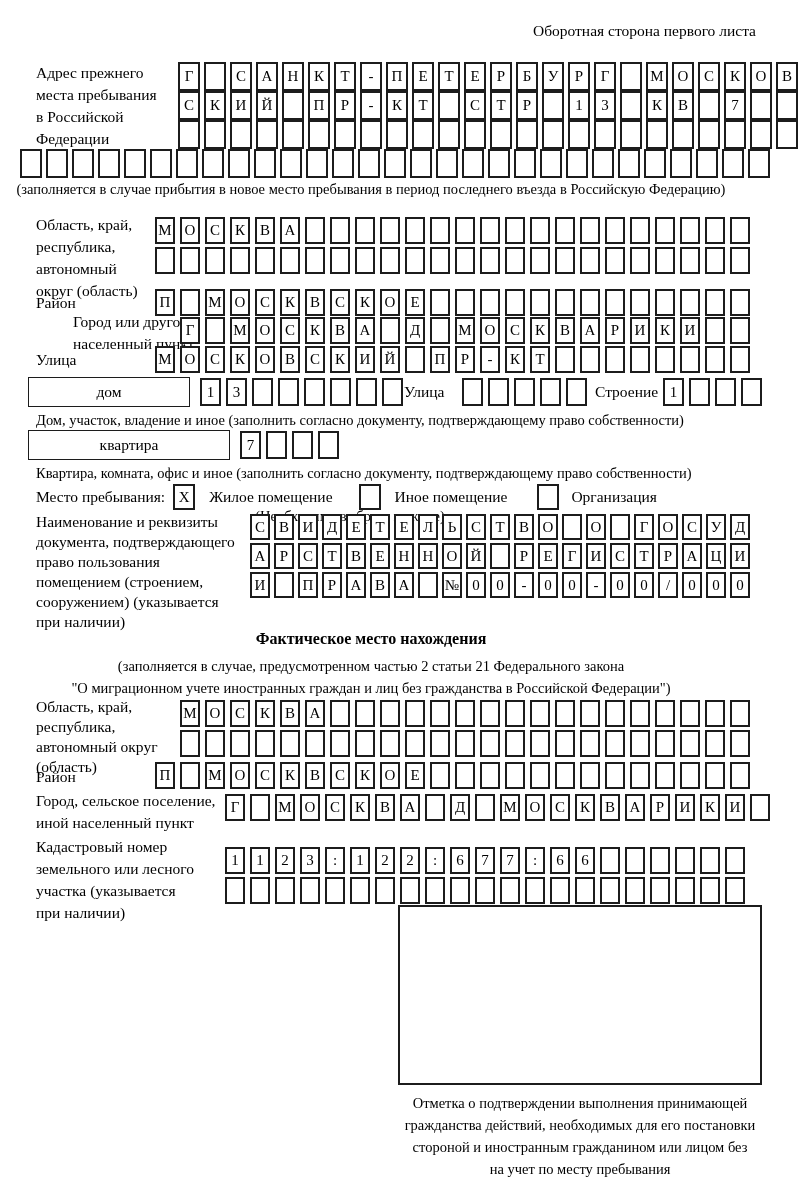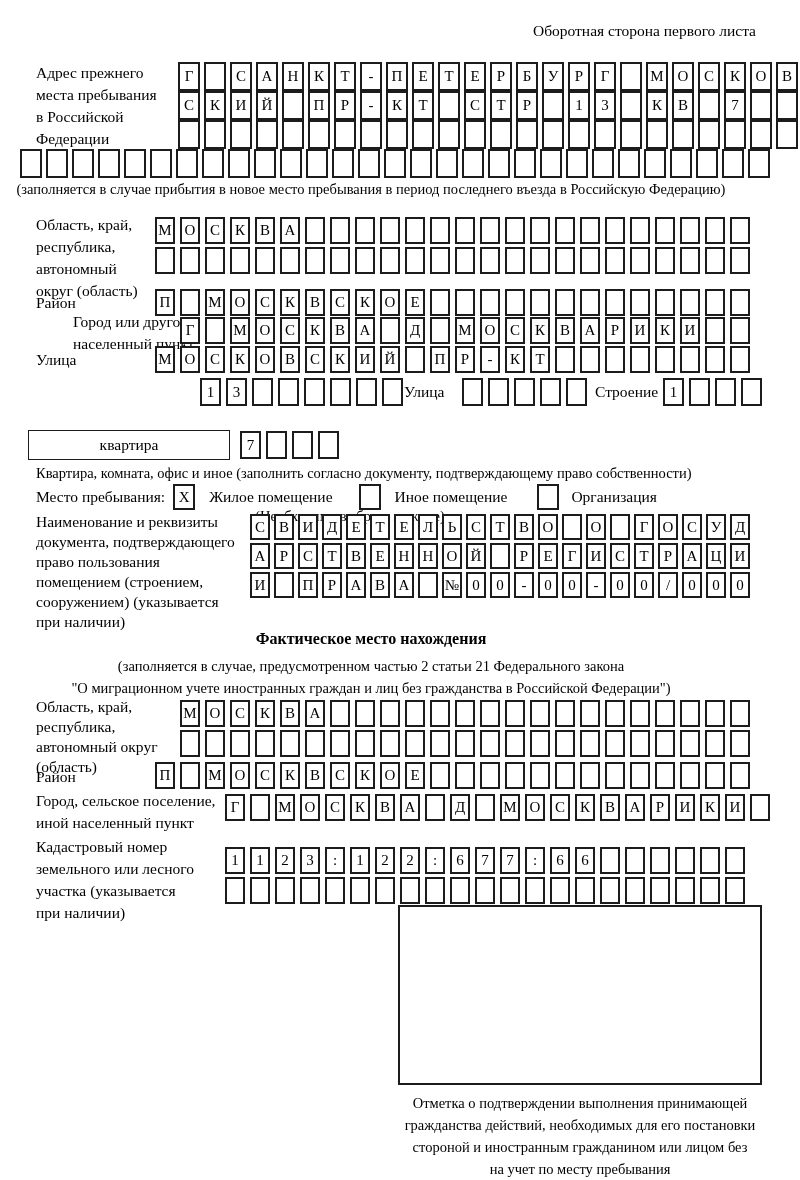--- a/index.html
+++ b/index.html
@@ -288,20 +288,21 @@
       <span class="cell"></span>
       <span class="cell"></span>
       <span class="cell"></span>
       <span class="cell"></span>
       <span class="cell"></span>
       <span class="cell"></span>
       <span class="cell"></span>
       <span class="cell"></span>
     </div>
 
+  <div class="abs namebox" style="left:28px;top:377px;width:162px;height:30px;">дом</div>
   <div class="abs cells sz-h" style="left:200px;top:378px;">
       <span class="cell">1</span>
       <span class="cell">3</span>
       <span class="cell"></span>
       <span class="cell"></span>
       <span class="cell"></span>
       <span class="cell"></span>
       <span class="cell"></span>
       <span class="cell"></span>
     </div>
@@ -313,20 +314,21 @@
       <span class="cell"></span>
       <span class="cell"></span>
     </div>
   <div class="abs lbl" style="left:595px;top:381px;">Строение</div>
   <div class="abs cells sz-h" style="left:663px;top:378px;">
       <span class="cell">1</span>
       <span class="cell"></span>
       <span class="cell"></span>
       <span class="cell"></span>
     </div>
+  <div class="abs cap" style="left:36px;top:412px;">Дом, участок, владение и иное (заполнить согласно документу, подтверждающему право собственности)</div>
 
   <div class="abs namebox" style="left:28px;top:430px;width:202px;height:30px;">квартира</div>
   <div class="abs cells sz-h" style="left:240px;top:431px;">
       <span class="cell">7</span>
       <span class="cell"></span>
       <span class="cell"></span>
       <span class="cell"></span>
     </div>
   <div class="abs cap" style="left:36px;top:465px;">Квартира, комната, офис и иное (заполнить согласно документу, подтверждающему право собственности)</div>
 

